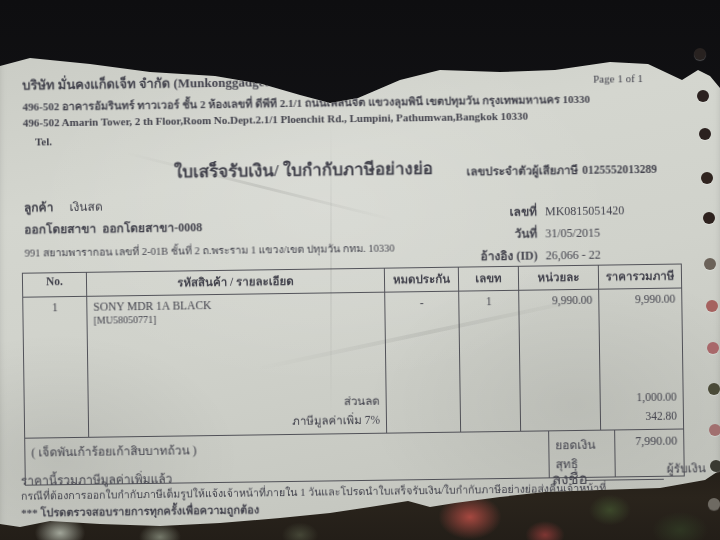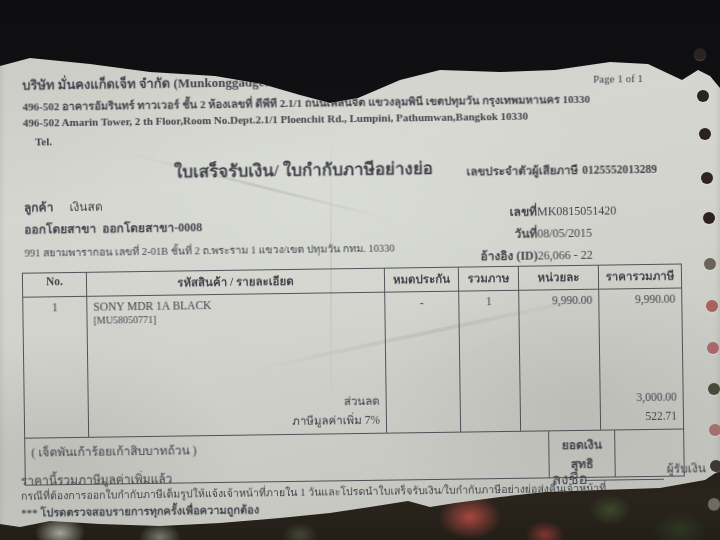--- a/index.html
+++ b/index.html
@@ -71,21 +71,21 @@
   .addr-th{left:25px;top:93px;font-size:11px;}
   .addr-en{left:25px;top:112px;font-size:11px;}
   .tel{left:37px;top:131px;font-size:11px;}
   .page{left:596px;top:76px;font-size:11px;}
   .doc-title{left:110px;top:155px;width:390px;text-align:center;font-size:17px;}
   .tax-line{left:468px;top:164px;font-size:11.5px;}
   .row-customer{left:25px;top:193px;font-size:12px;}
   .row-issued{left:25px;top:215px;font-size:12px;}
   .row-branch{left:25px;top:240px;font-size:10.5px;}
   .meta{font-size:12px;}
-  .meta .lbl{display:inline-block;width:70px;text-align:right;font-weight:bold;margin-right:0;}
+  .meta .lbl{display:inline-block;width:70px;text-align:right;font-weight:bold;margin-right:8px;}
   .meta-no{left:468px;top:204px;}
   .meta-date{left:468px;top:226px;}
   .meta-ref{left:468px;top:248px;}
   .gap{display:inline-block;width:16px;}
 
   
   .tbl{position:absolute;left:22px;top:268px;width:660px;font-size:11.5px;}
   .tbl-border{border:1.5px solid rgba(50,50,60,.8);}
   .thead,.tbody{display:grid;grid-template-columns:64px 1fr 74px 60px 80px 82px;}
   .thead{border-bottom:1.4px solid rgba(50,50,60,.8);}
@@ -99,21 +99,21 @@
   .cell-top{padding:4px 6px 0;}
   .cell-bot{padding:0 6px 3px;}
   .t-center{text-align:center;}
   .t-right{text-align:right;}
   .serial{font-size:10px;margin-top:2px;}
   .bot-line{line-height:19px;}
   .totalrow{display:grid;grid-template-columns:523px 67px 1fr;
     border:1.5px solid rgba(50,50,60,.8);border-top:none;font-size:12px;}
   .totalrow>div{padding:4px 6px;}
   .totalrow>div:nth-child(2){border-left:1.4px solid rgba(50,50,60,.8);
-    border-right:1.4px solid rgba(50,50,60,.8);text-align:center;font-weight:bold;}
+    border-right:1.4px solid rgba(50,50,60,.8);text-align:left;font-weight:normal;}
   .totalrow>div:nth-child(3){text-align:right;}
 
   
   .f-vatnote{left:18px;top:466px;font-size:12px;}
   .f-sign{left:549px;top:470px;font-size:15px;}
   .f-signline{left:583px;top:470px;width:78px;height:13px;
     border-bottom:1.2px solid rgba(50,50,60,.8);}
   .f-receiver{left:664px;top:463px;font-size:12px;text-align:center;}
   .f-fullnote{left:18px;top:483px;font-size:10.6px;}
   .f-checknote{left:18px;top:499px;font-size:11px;}
@@ -148,33 +148,33 @@
       </div>
       <div class="abs row-issued b">
         <span>ออกโดยสาขา</span><span class="gap" style="width:6px"></span><span>ออกโดยสาขา-0008</span>
       </div>
       <div class="abs row-branch">991 สยามพารากอน เลขที่ 2-01B ชั้นที่ 2 ถ.พระราม 1 แขวง/เขต ปทุมวัน กทม. 10330</div>
 
       <div class="abs meta meta-no">
         <span class="lbl">เลขที่</span><span>MK0815051420</span>
       </div>
       <div class="abs meta meta-date">
-        <span class="lbl">วันที่</span><span>08/05/2015</span>
+        <span class="lbl">วันที่</span><span>31/05/2015</span>
       </div>
       <div class="abs meta meta-ref">
         <span class="lbl">อ้างอิง (ID)</span><span>26,066 - 22</span>
       </div>
 
       <div class="tbl">
         <div class="tbl-border">
           <div class="thead">
             <div>No.</div>
             <div>รหัสสินค้า / รายละเอียด</div>
             <div>หมดประกัน</div>
-            <div>รวมภาษ</div>
+            <div>เลขท</div>
             <div>หน่วยละ</div>
             <div>ราคารวมภาษี</div>
           </div>
           <div class="tbody">
             <div>
               <div class="cell-top t-center">1</div>
             </div>
             <div>
               <div class="cell-top">
                 <div>SONY MDR 1A BLACK</div>
@@ -190,29 +190,30 @@
             </div>
             <div>
               <div class="cell-top t-center">1</div>
             </div>
             <div>
               <div class="cell-top t-right">9,990.00</div>
             </div>
             <div>
               <div class="cell-top t-right">9,990.00</div>
               <div class="cell-bot t-right">
-                <div class="bot-line">3,000.00</div>
-                <div class="bot-line">522.71</div>
+                <div class="bot-line">1,000.00</div>
+                <div class="bot-line">342.80</div>
               </div>
             </div>
           </div>
         </div>
         <div class="totalrow">
           <div>( เจ็ดพันเก้าร้อยเก้าสิบบาทถ้วน )</div>
           <div>ยอดเงินสุทธิ</div>
+          <div>7,990.00</div>
         </div>
       </div>
 
       <div class="abs f-vatnote">ราคานี้รวมภาษีมูลค่าเพิ่มแล้ว</div>
       <div class="abs f-sign">ลงชื่อ</div>
       <div class="abs f-signline"></div>
       <div class="abs f-receiver">ผู้รับเงิน</div>
       <div class="abs f-fullnote">กรณีที่ต้องการออกใบกำกับภาษีเต็มรูปให้แจ้งเจ้าหน้าที่ภายใน 1 วันและโปรดนำใบเสร็จรับเงิน/ใบกำกับภาษีอย่างย่อส่งคืนเจ้าหน้าที่</div>
       <div class="abs f-checknote b">*** โปรดตรวจสอบรายการทุกครั้งเพื่อความถูกต้อง</div>
     </div>

